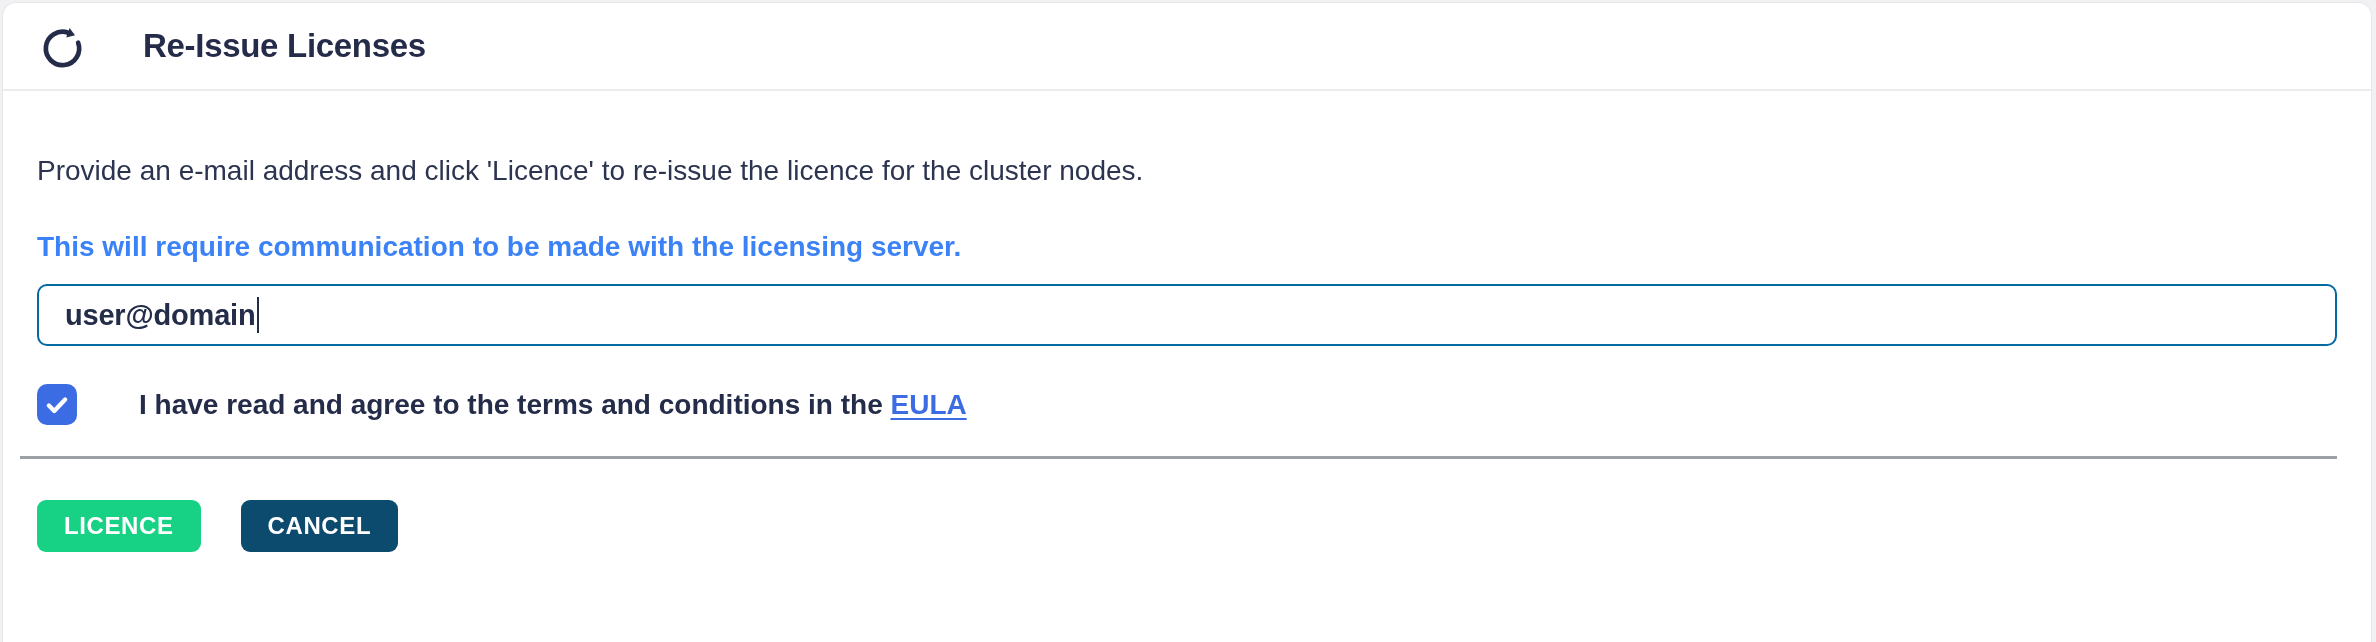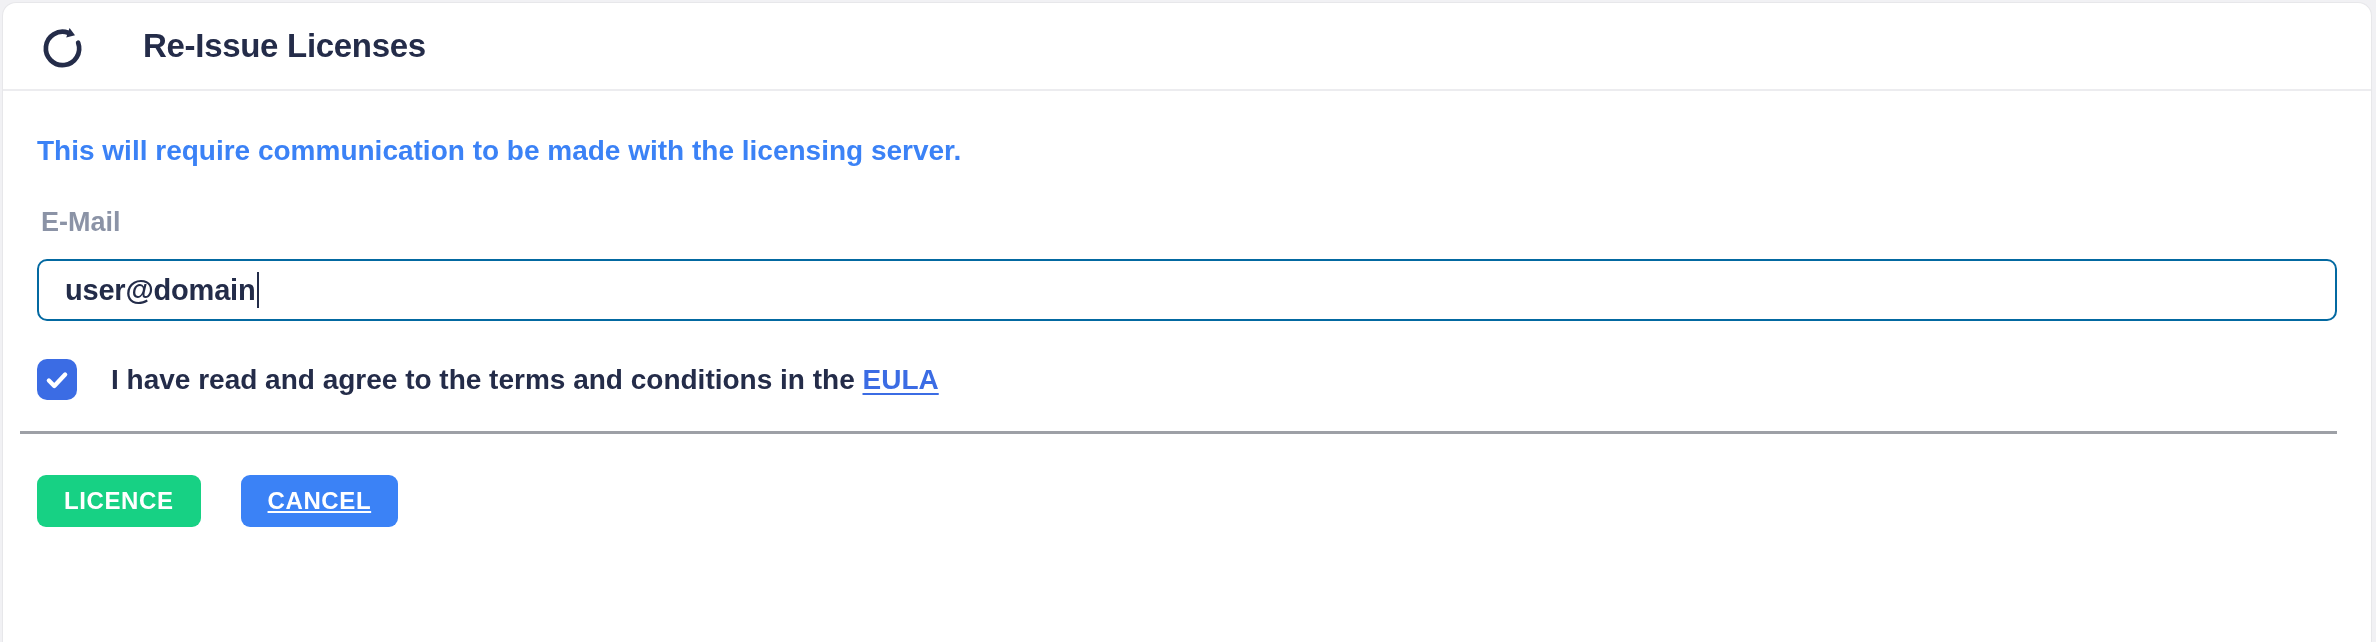--- a/index.html
+++ b/index.html
@@ -76,20 +76,21 @@
   .text-caret {
     width: 2px;
     height: 36px;
     background: #232c49;
     margin-left: 2px;
   }
   .checkbox-row {
     margin-top: 38px;
     display: flex;
     align-items: center;
+    gap: 28px;
   }
   .checkbox {
     width: 40px; height: 41px;
     border-radius: 10px;
     background: #3b6ce4;
     display: flex;
     align-items: center;
     justify-content: center;
     cursor: pointer;
     flex: 0 0 auto;
@@ -126,41 +127,41 @@
     border-radius: 9px;
     padding: 0 27px;
     font-family: "Liberation Sans", "DejaVu Sans", sans-serif;
     font-size: 24px;
     font-weight: 700;
     letter-spacing: 0.6px;
     color: #ffffff;
     cursor: pointer;
   }
   .btn-licence { background: #17d184; }
-  .btn-cancel  { background: #3b82f6; text-decoration: underline; }
+  .btn-cancel  { background: #0c4a6e; }
 </style>
 </head>
 <body>
 
 <div class="card">
 
   <div class="card-header">
     <svg class="refresh-icon" viewBox="0 0 24 24" fill="none" stroke="#242c49" stroke-width="2.4" stroke-linecap="round" stroke-linejoin="round">
       <path d="M19.99 10.09 A8.5 8.5 0 1 1 14.91 5.01"></path>
       <polygon points="18.4,6.3 13.9,7.4 15.6,2.6" fill="#242c49" stroke="none"></polygon>
     </svg>
     <span class="page-title">Re-Issue Licenses</span>
   </div>
 
   <div class="main">
 
+    <p class="instruction">Provide an e-mail address and click 'Licence' to re-issue the licence for the cluster nodes.</p>
 
     <p class="warning">This will require communication to be made with the licensing server.</p>
 
-    <label class="email-label">E-Mail</label>
 
     <div class="email-input" role="textbox" aria-label="E-Mail">
       <span class="email-input-value">user@domain</span>
       <span class="text-caret"></span>
     </div>
 
     <div class="checkbox-row">
       <div class="checkbox" role="checkbox" aria-checked="true">
         <svg viewBox="0 0 24 24" fill="none" stroke="#ffffff" stroke-width="4" stroke-linecap="round" stroke-linejoin="round">
           <polyline points="4.5 12.5 9.5 17.5 19.5 7"></polyline>

